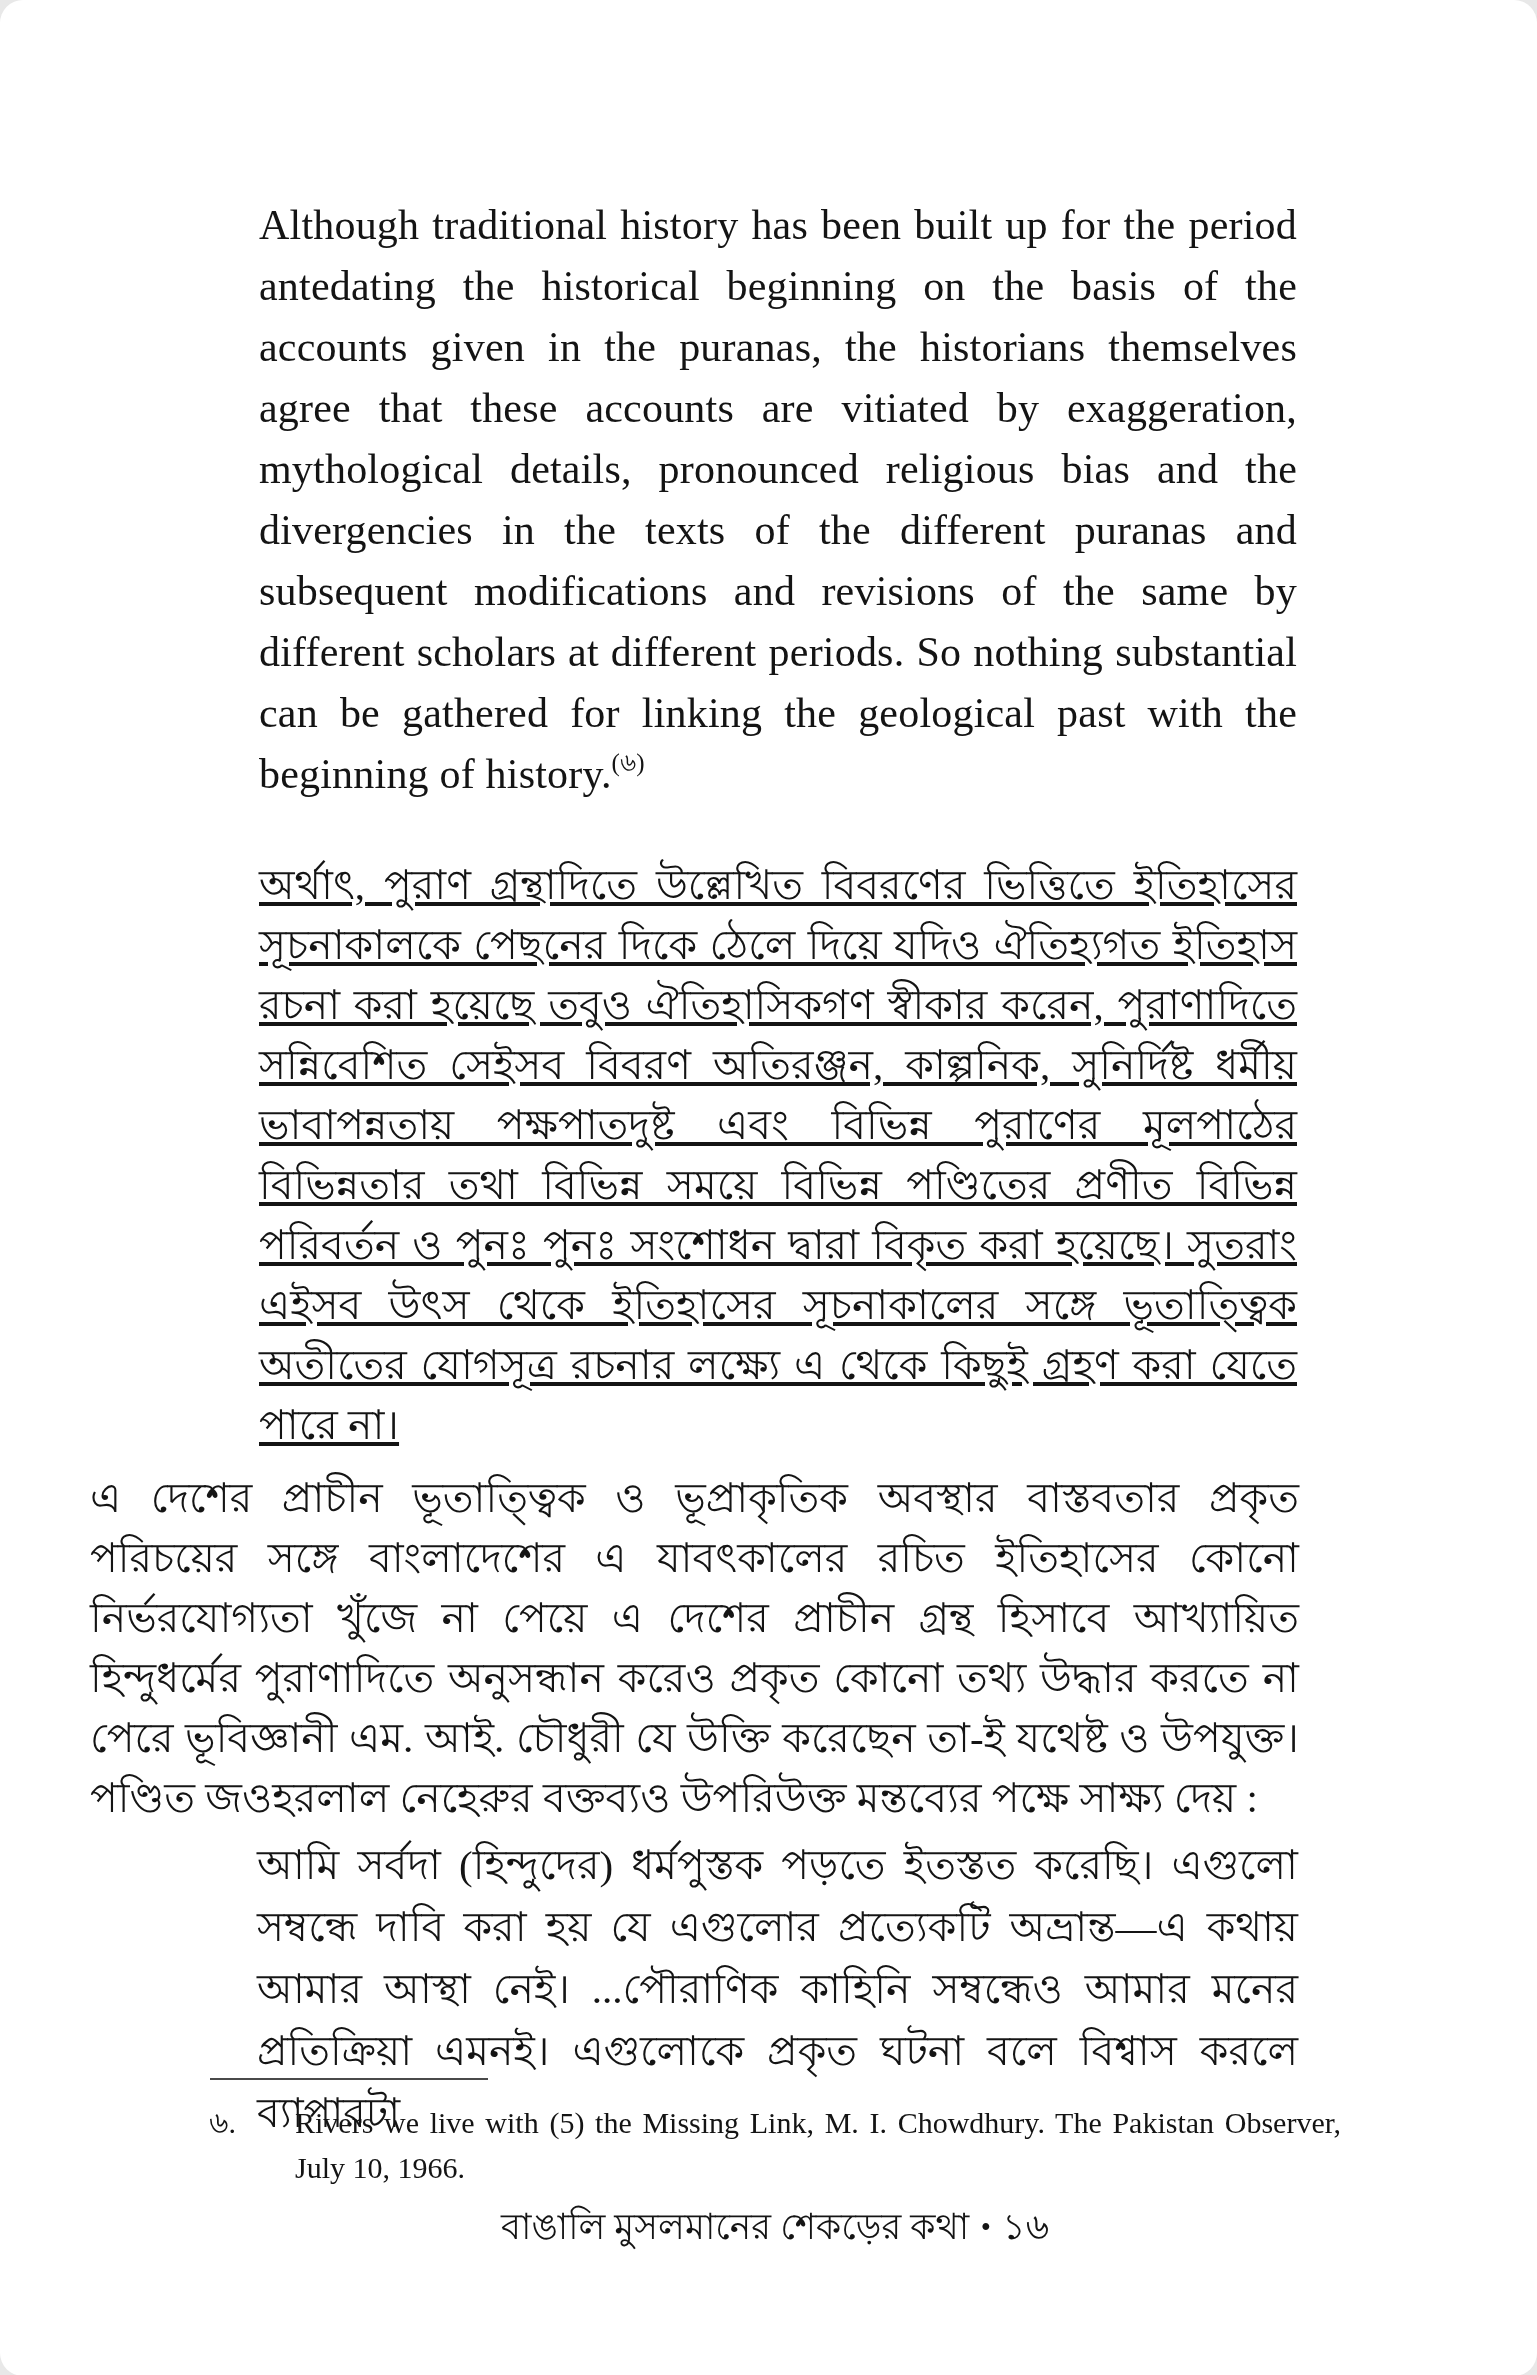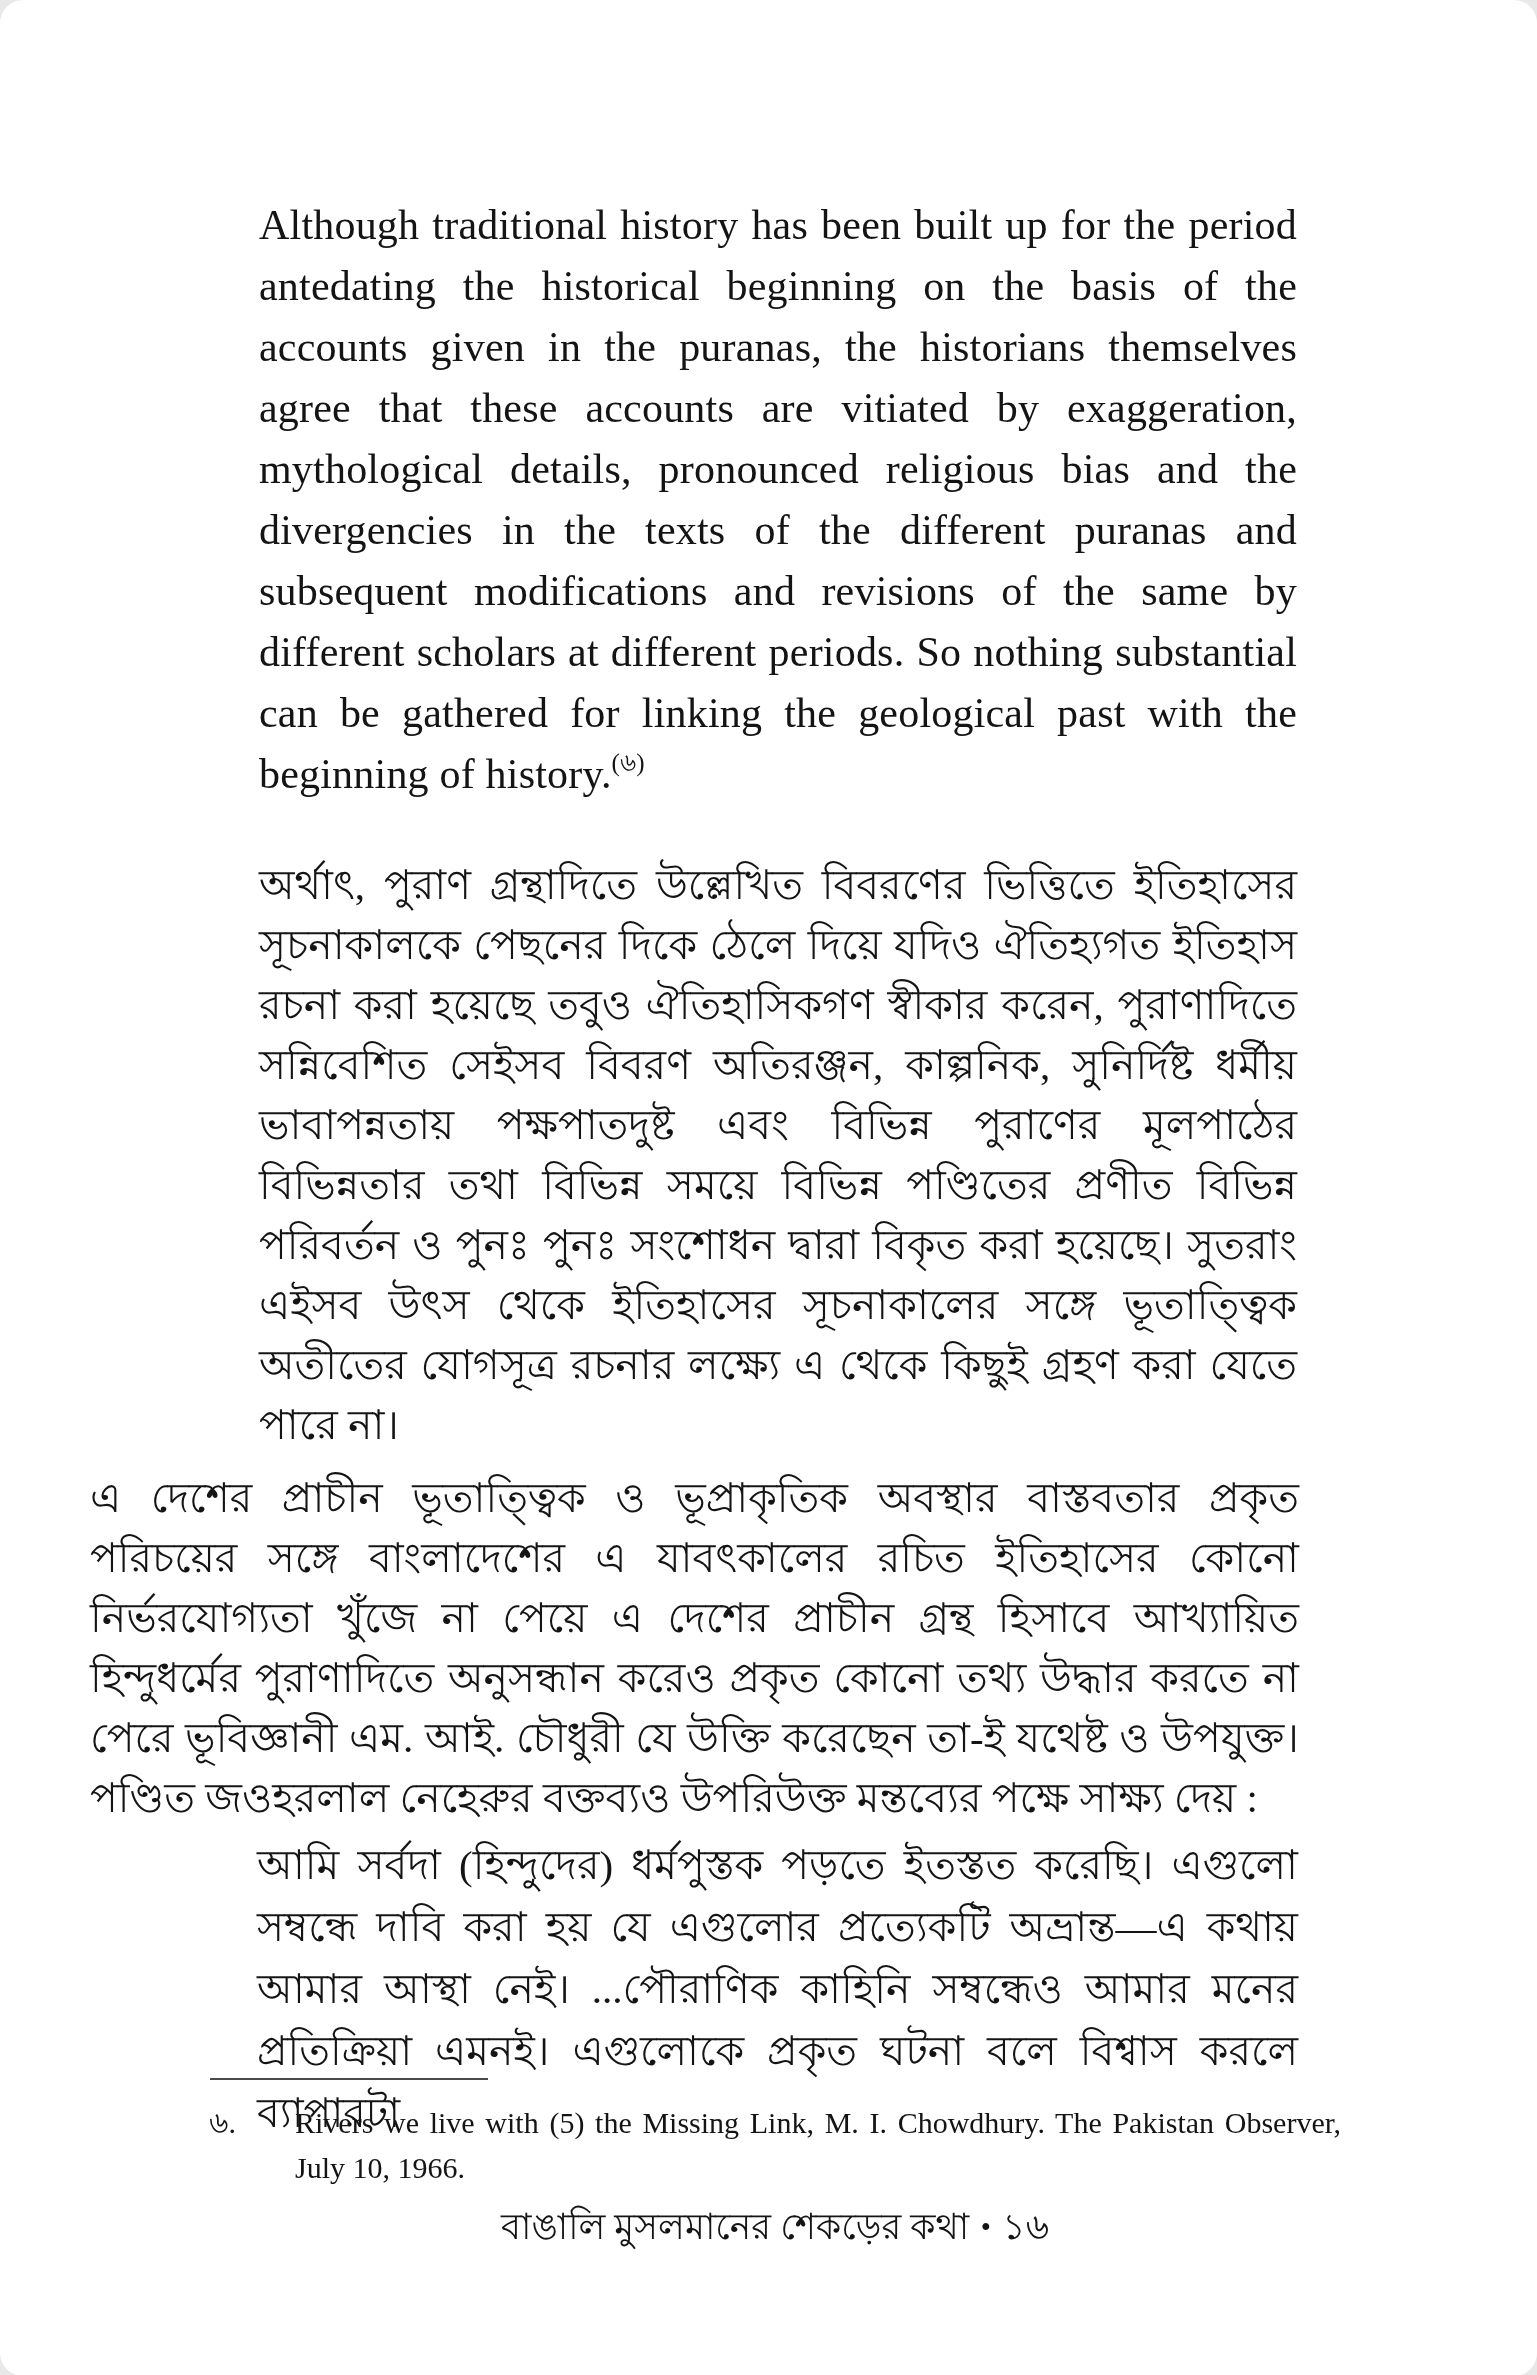--- a/index.html
+++ b/index.html
@@ -39,20 +39,21 @@
   .bn {
     font-size: 41px;
     line-height: 60px;
     text-align: justify;
     margin: 0;
   }
   .translation {
     margin-top: 50px;
     margin-left: 259px;
     width: 1038px;
+    text-decoration: underline;
   }
   .main-para {
     margin-top: 13.4px;
     margin-left: 90px;
     width: 1209px;
   }
   .quote-block {
     margin-top: 5.8px;
     margin-left: 257px;
     width: 1041px;

